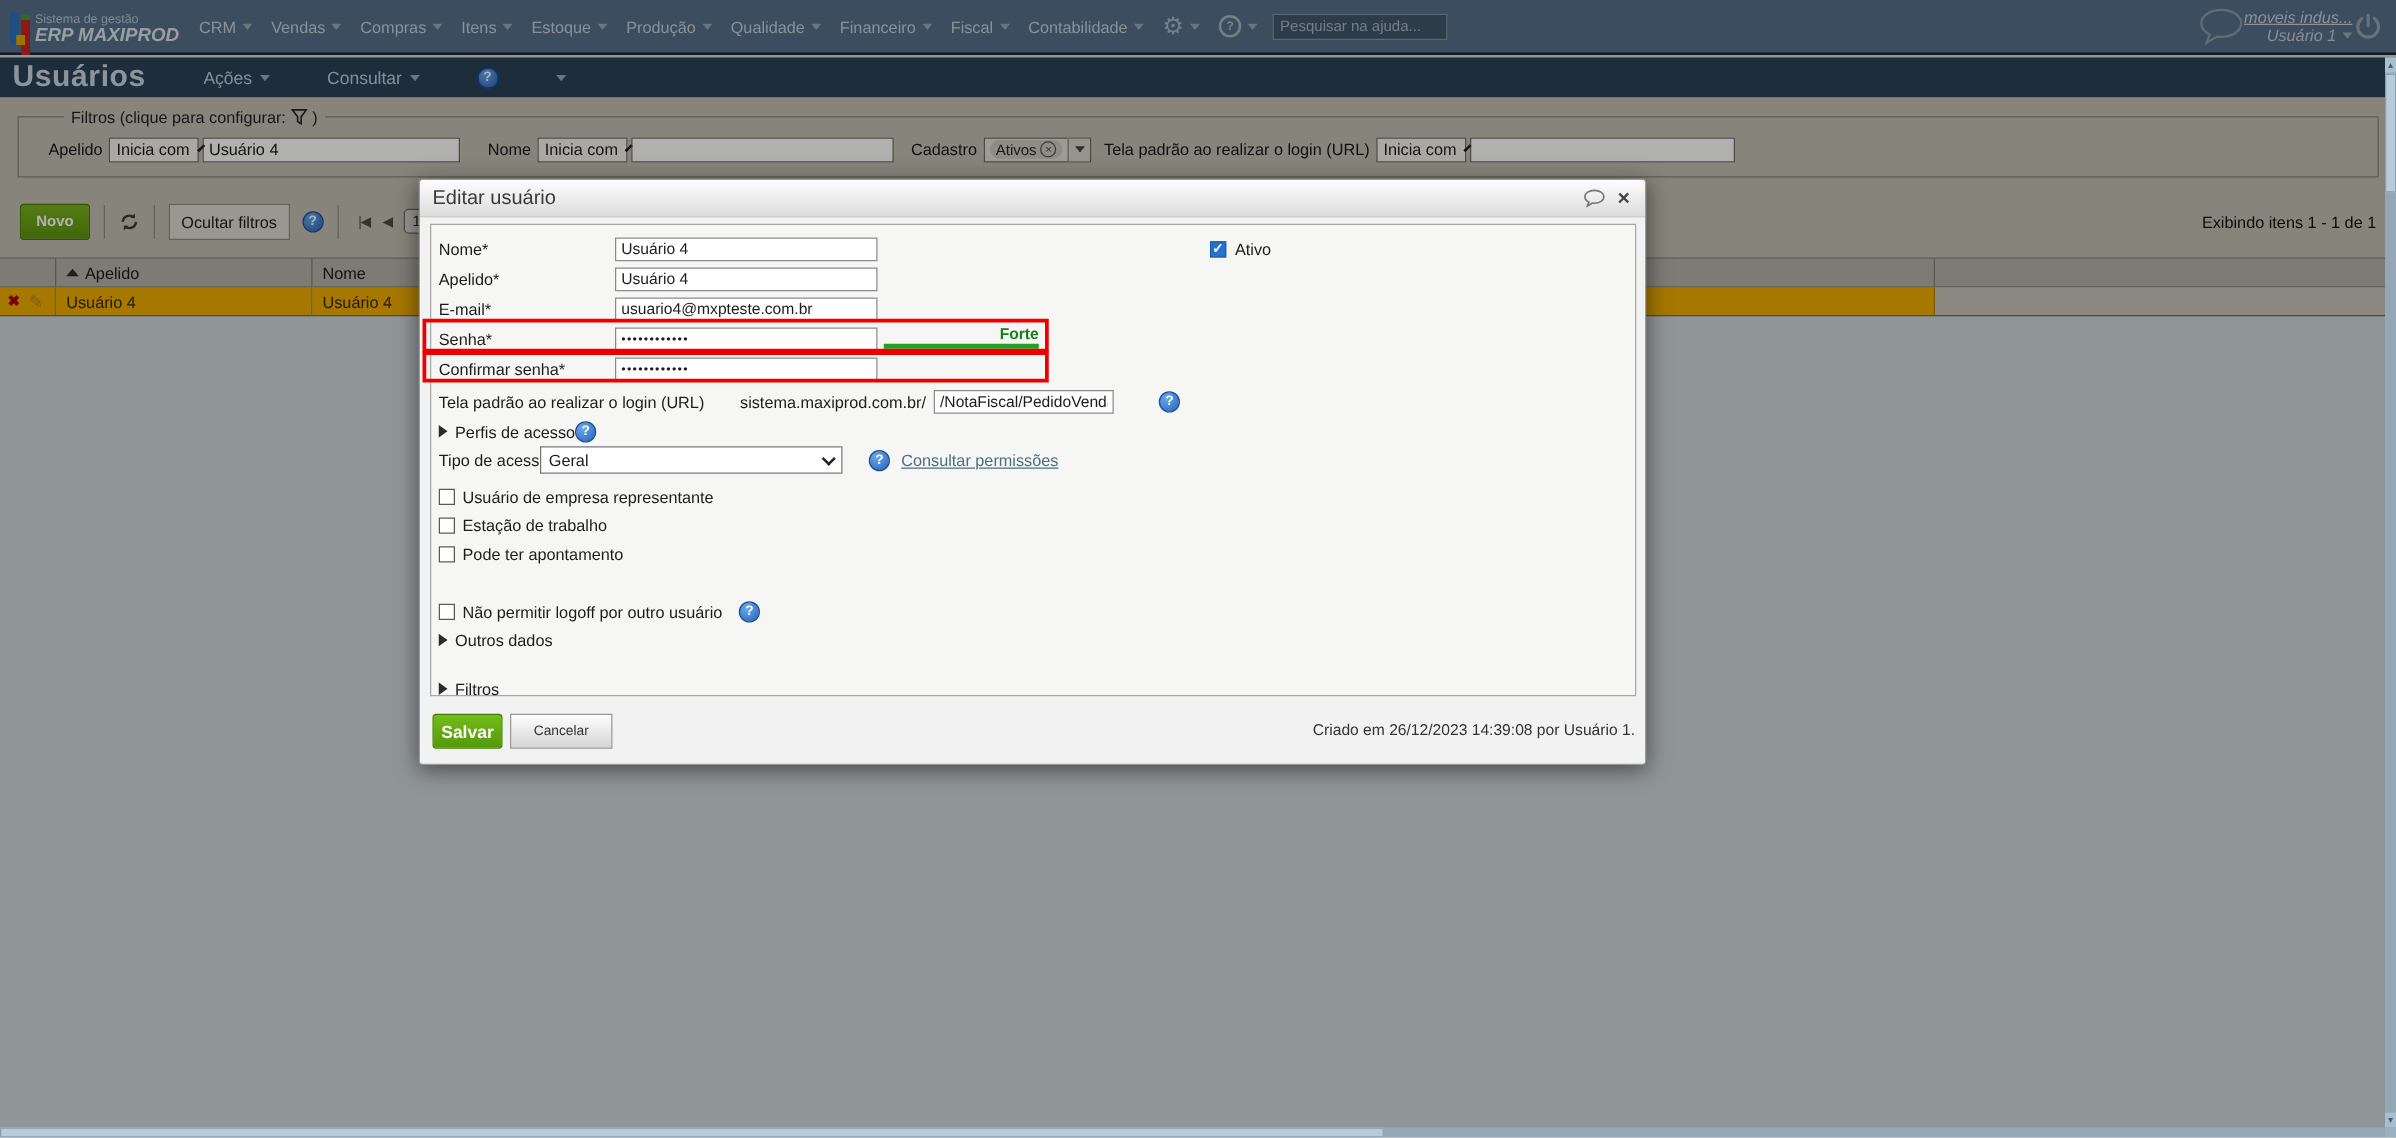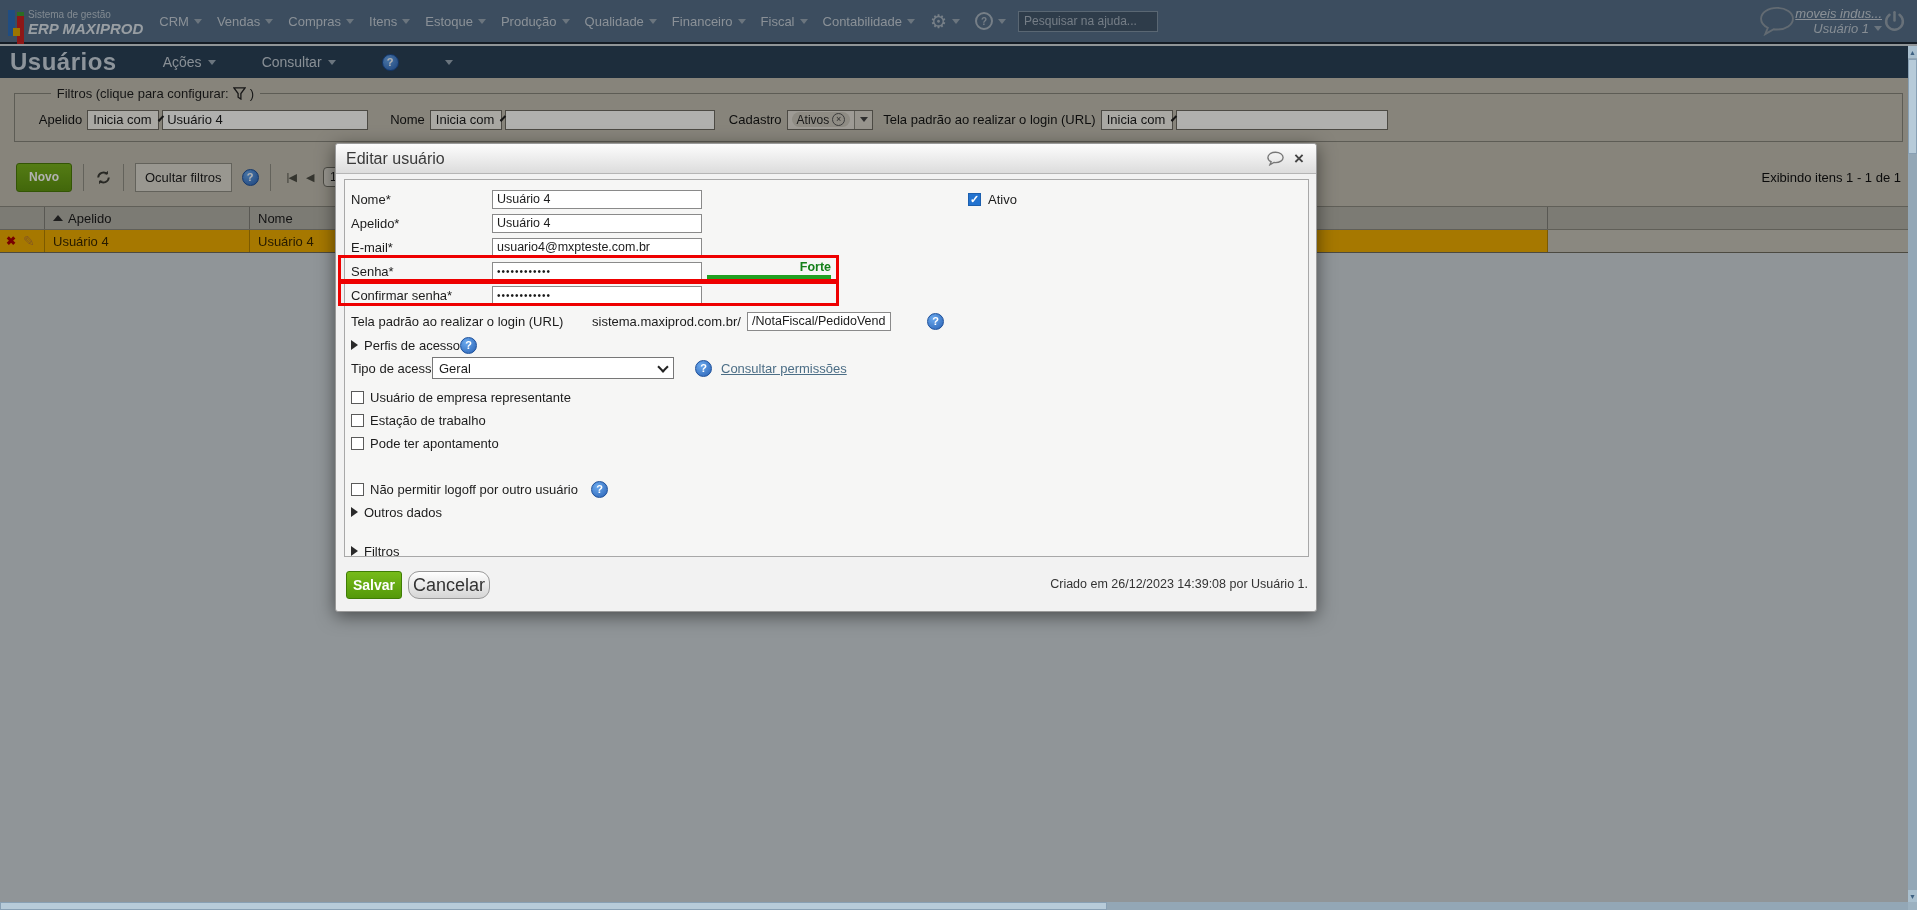--- a/index.html
+++ b/index.html
@@ -110,21 +110,21 @@
               display:flex;align-items:center;justify-content:center;line-height:11px;}
   .arrow-r{width:0;height:0;border-top:5px solid transparent;border-bottom:5px solid transparent;border-left:7px solid #2a2a2a;display:inline-block;}
   .mselect{position:absolute;left:87px;width:242px;height:22px;border:1px solid #777;background:#fff;
            display:flex;align-items:center;padding:0 6px;box-sizing:border-box;color:#1c1c1c;cursor:pointer;}
   .mselect .chev{margin-left:auto;width:6px;height:6px;}
   .mlink{color:#4c6e86;text-decoration:underline;font-size:13px;cursor:pointer;}
   .btn-salvar{position:absolute;left:10px;top:427px;width:54px;height:26px;background:linear-gradient(#76bb1a,#54990a);
               border:1px solid #3f7d05;border-radius:3px;color:#fff;font-weight:bold;font-size:14px;
               display:flex;align-items:center;justify-content:center;cursor:pointer;}
   .btn-cancelar{position:absolute;left:72px;top:427px;width:80px;height:26px;background:linear-gradient(#fefefe,#d5d5d5);
-                border:1px solid #999;border-radius:11px;color:#333;font-size:18px;
+                border:1px solid #999;border-radius:0;color:#333;font-size:11px;
                 display:flex;align-items:center;justify-content:center;cursor:pointer;}
   .created{position:absolute;right:8px;top:433px;font-size:12.5px;color:#333;}
 
   
   .vscroll{position:absolute;top:46px;right:0;bottom:8px;width:9px;background:#93a7b6;z-index:60;}
   .vthumb{position:absolute;top:13px;left:0;width:9px;height:95px;background:#b7cbd9;border:1px solid #88a0b4;box-sizing:border-box;}
   .varr{position:absolute;left:0;width:9px;height:12px;background:#a9bfce;color:#3f6282;font-size:7px;
         display:flex;align-items:center;justify-content:center;cursor:pointer;}
   .hscroll{position:absolute;left:0;right:9px;bottom:0;height:8px;background:#93a7b6;z-index:60;}
   .hthumb{position:absolute;left:0;top:0;height:8px;width:58%;background:#b7cbd9;border:1px solid #88a0b4;box-sizing:border-box;}

